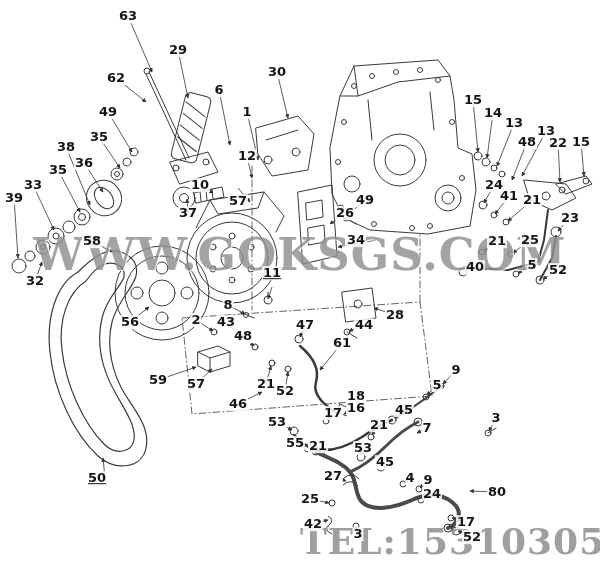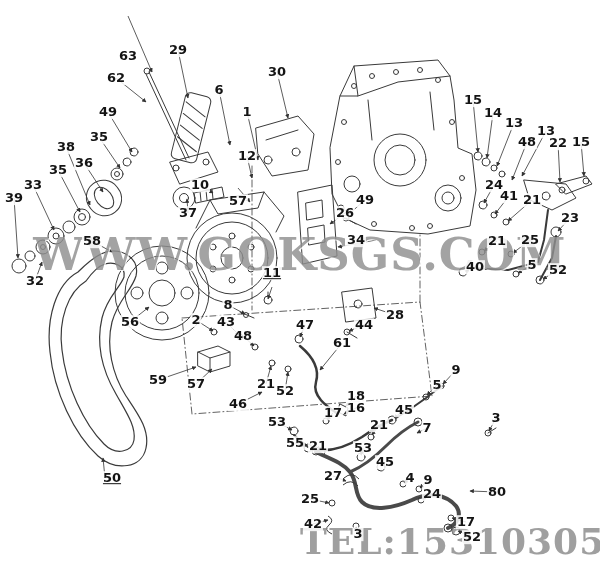--- a/index.html
+++ b/index.html
@@ -291,21 +291,21 @@
         <line x1="466" y1="522" x2="452" y2="518" marker-end="url(#arrow)"></line>
         <line x1="472" y1="537" x2="458" y2="531" marker-end="url(#arrow)"></line>
         <line x1="105" y1="478" x2="103" y2="458" marker-end="url(#arrow)"></line>
       </g>
   </svg>
 
   <div class="watermark">WWW.GOKSGS.COM</div>
   <div class="phone1">TEL:15310305680</div>
 
   <div id="label-layer">
-      <div class="part-label" style="left: 128px; top: 16px; margin-top: 40px;">63</div>
+      <div class="part-label" style="left: 128px; top: 16px;">63</div>
       <div class="part-label" style="left: 178px; top: 50px;">29</div>
       <div class="part-label" style="left: 116px; top: 78px; text-align: right;">62</div>
       <div class="part-label" style="left: 277px; top: 72px;">30</div>
       <div class="part-label" style="left: 108px; top: 112px;">49</div>
       <div class="part-label" style="left: 219px; top: 90px;">6</div>
       <div class="part-label" style="left: 99px; top: 137px;">35</div>
       <div class="part-label" style="left: 247px; top: 112px;">1</div>
       <div class="part-label" style="left: 473px; top: 100px;">15</div>
       <div class="part-label" style="left: 493px; top: 113px;">14</div>
       <div class="part-label" style="left: 514px; top: 123px;">13</div>
@@ -368,16 +368,16 @@
       <div class="part-label" style="left: 333px; top: 476px;">27</div>
       <div class="part-label" style="left: 410px; top: 478px;">4</div>
       <div class="part-label" style="left: 428px; top: 480px;">9</div>
       <div class="part-label" style="left: 432px; top: 494px;">24</div>
       <div class="part-label" style="left: 310px; top: 499px;">25</div>
       <div class="part-label" style="left: 497px; top: 492px;">80</div>
       <div class="part-label" style="left: 313px; top: 524px;">42</div>
       <div class="part-label" style="left: 358px; top: 534px;">3</div>
       <div class="part-label" style="left: 466px; top: 522px;">17</div>
       <div class="part-label" style="left: 472px; top: 537px;">52</div>
-      <div class="part-label" style="left: 112px; top: 478px; text-decoration: underline;">50</div>
+      <div class="part-label" style="left: 97px; top: 478px; text-decoration: underline;">50</div>
     </div>
 
 </div>
 
 </body></html>

